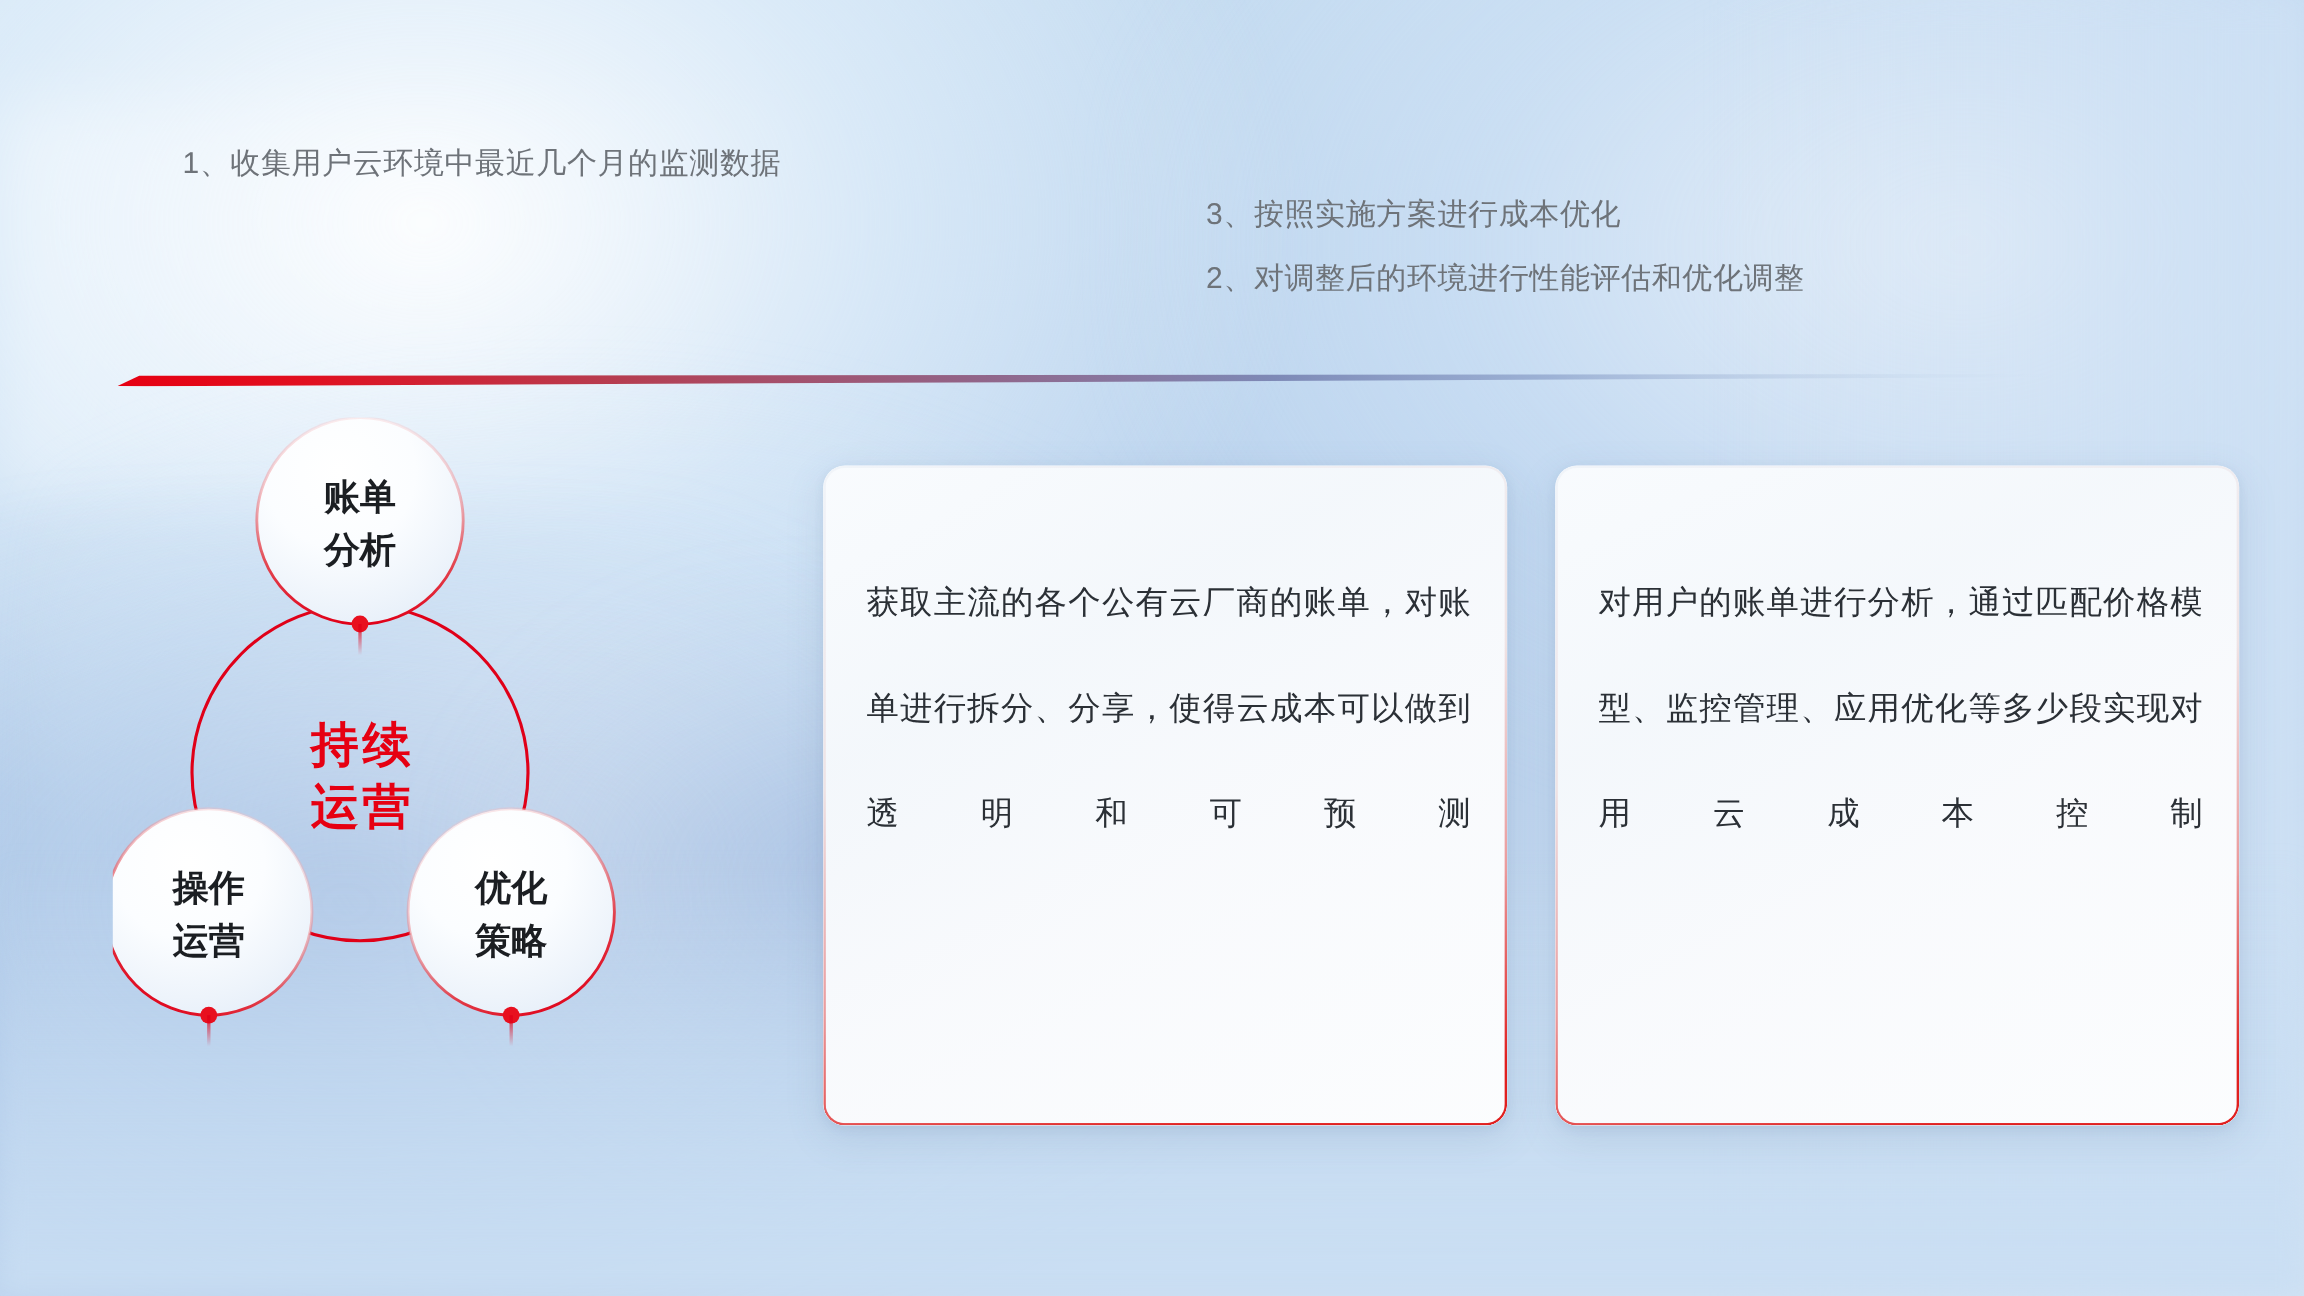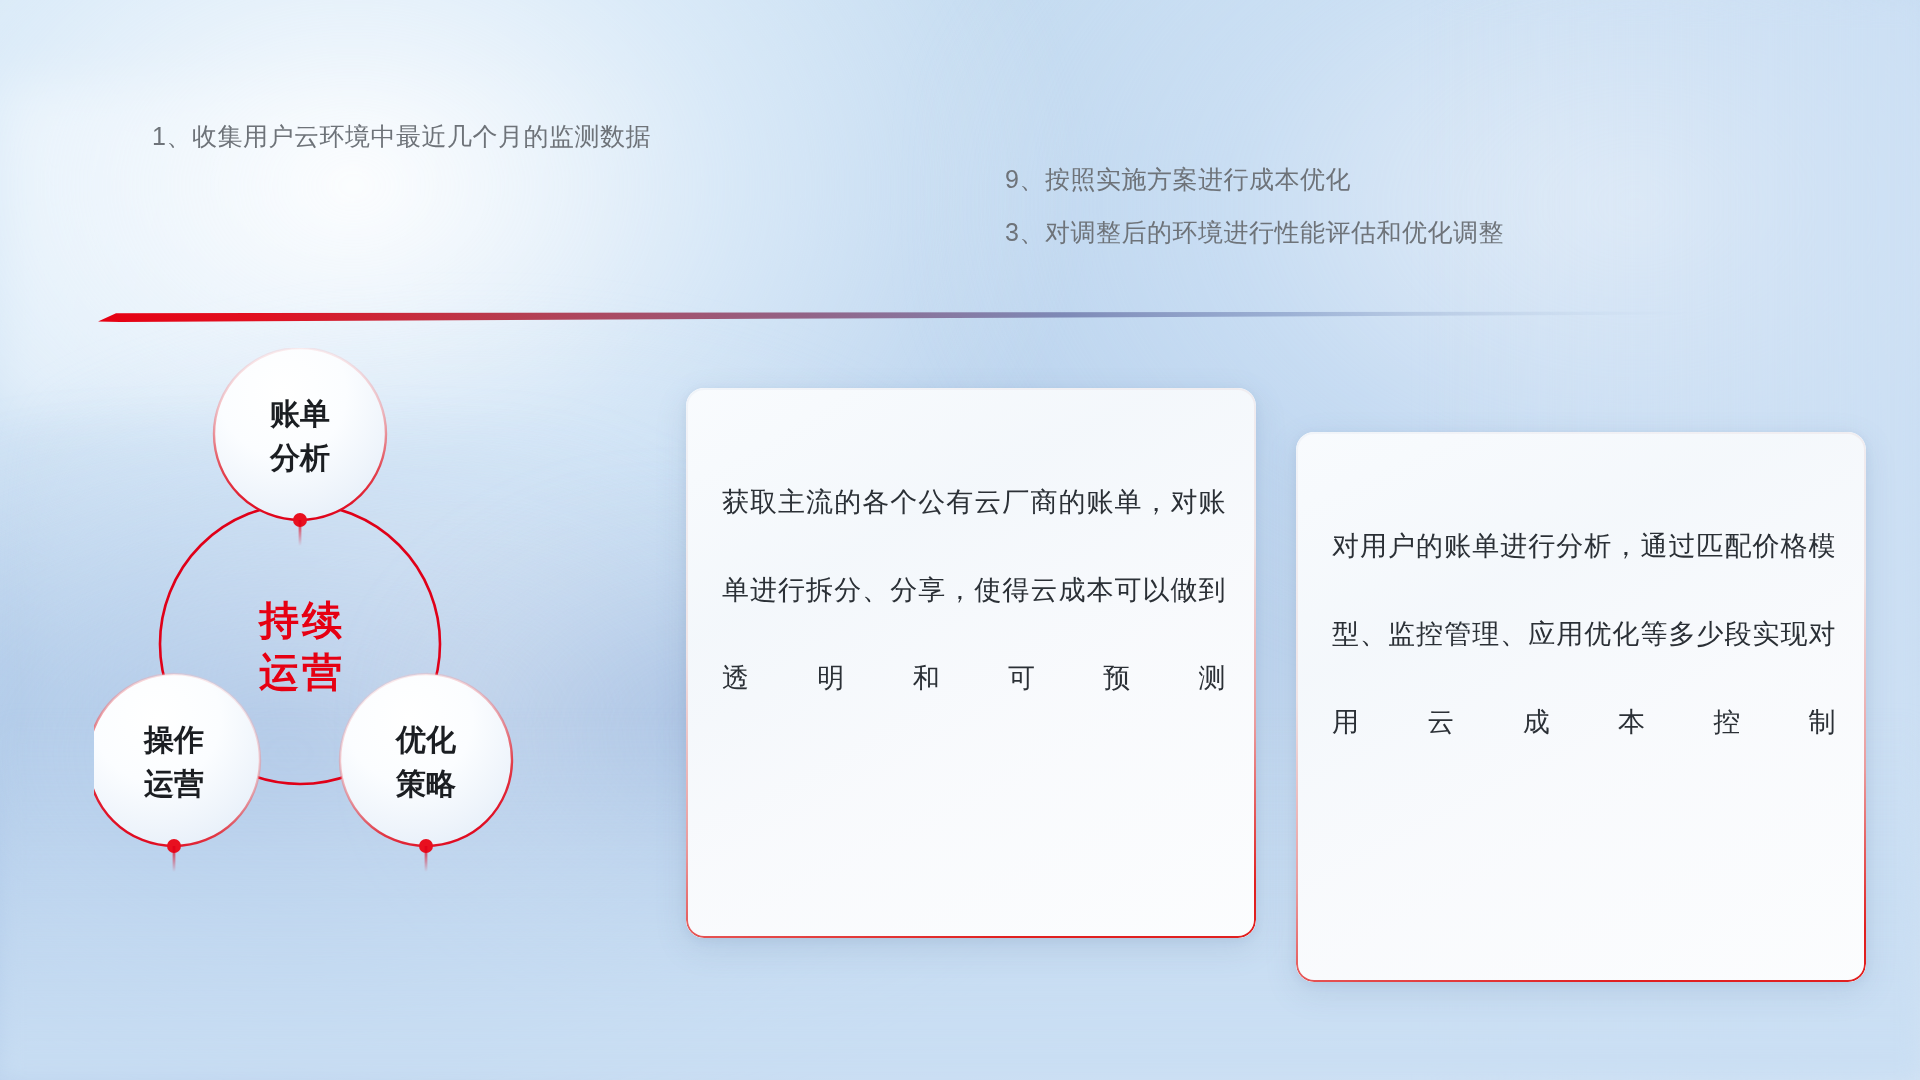--- a/index.html
+++ b/index.html
@@ -113,21 +113,21 @@
       rgba(233,150,152,.95) 68%,
       #e02020 92%,
       #e02020 100%);
     -webkit-mask:linear-gradient(#000 0 0) content-box, linear-gradient(#000 0 0);
     -webkit-mask-composite:xor;
             mask:linear-gradient(#000 0 0) content-box, linear-gradient(#000 0 0);
             mask-composite:exclude;
     pointer-events:none;
   }
   #card-1 { left:686px; }
-  #card-2 { left:1296px;margin-top:44px; }
+  #card-2 { left:1296px; }
 
   .card-body {
     position:absolute; left:36px; right:30px; top:70px;
     font-size:27px;
     line-height:88px;
     color:#2b3036;
     letter-spacing:.4px;
     text-align:justify;
     text-align-last:justify;
   }
@@ -147,22 +147,22 @@
   <div class="bg-bottom"></div>
 </div>
 
 <div id="layer">
 
   <div class="list left">
     <span class="list-item">1、收集用户云环境中最近几个月的监测数据</span>
   </div>
 
   <div class="list right">
-    <span class="list-item">9、按照实施方案进行成本优化</span>
-    <span class="list-item">3、对调整后的环境进行性能评估和优化调整</span>
+    <span class="list-item">3、按照实施方案进行成本优化</span>
+    <span class="list-item">2、对调整后的环境进行性能评估和优化调整</span>
   </div>
 
   <svg class="divider-top" viewBox="0 0 1610 11" preserveAspectRatio="none">
     <defs>
       <linearGradient id="gradTop" x1="0" y1="0" x2="1" y2="0">
         <stop offset="0" stop-color="#e60012" stop-opacity="1"></stop>
         <stop offset="0.10" stop-color="#e11020" stop-opacity="1"></stop>
         <stop offset="0.26" stop-color="#b33448" stop-opacity=".95"></stop>
         <stop offset="0.44" stop-color="#8a5278" stop-opacity=".88"></stop>
         <stop offset="0.60" stop-color="#6d76a8" stop-opacity=".80"></stop>

